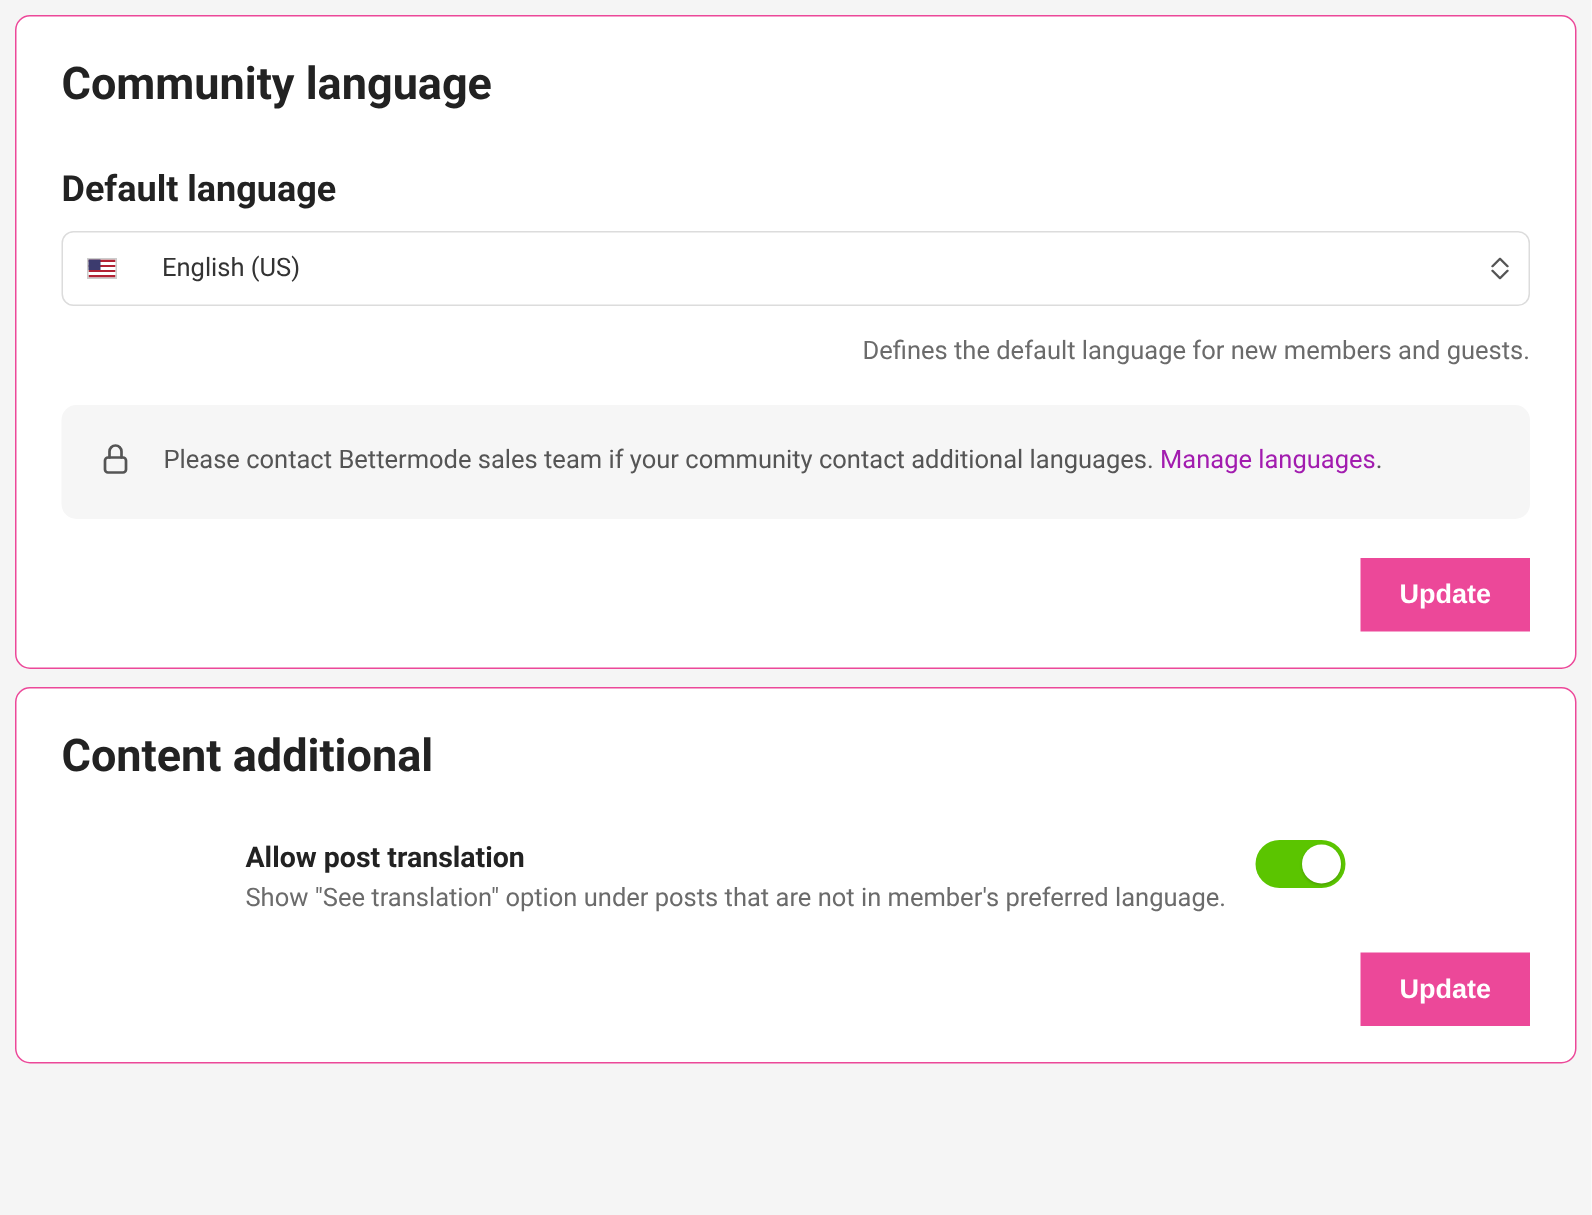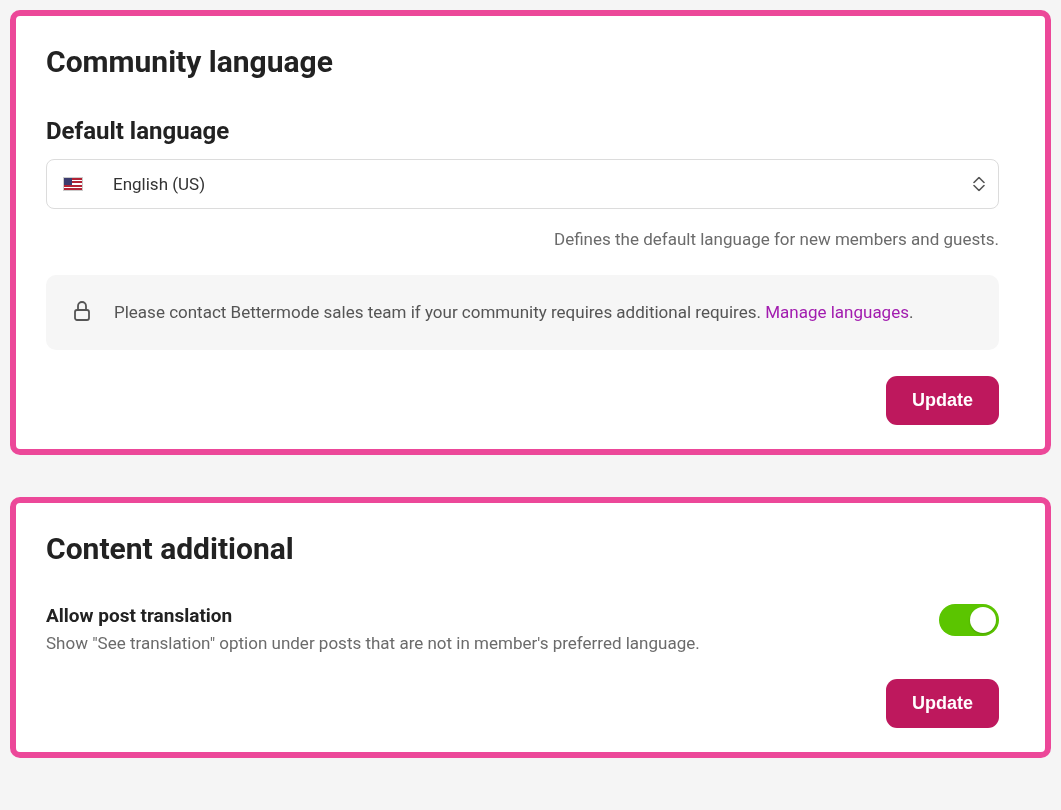--- a/index.html
+++ b/index.html
@@ -5,24 +5,24 @@
     * { box-sizing: border-box; margin: 0; padding: 0; }
     body {
       font-family: -apple-system, BlinkMacSystemFont, "Segoe UI", Roboto, Helvetica, Arial, sans-serif;
       background: #f5f5f5;
       padding: 10px;
       font-size: 17px;
       color: #333;
     }
     .card {
       background: #fff;
-      border: 6px solid #ec4899;
+      border: 1px solid #ec4899;
       border-radius: 10px;
-      padding: 28px 46px 24px 30px;
-      margin-bottom: 42px;
+      padding: 28px 30px 24px 30px;
+      margin-bottom: 12px;
     }
     .card-title {
       font-size: 30px;
       font-weight: 700;
       color: #222;
       margin-bottom: 38px;
     }
     .field-label {
       font-size: 24px;
       font-weight: 700;
@@ -110,32 +110,32 @@
       color: #a21caf;
       text-decoration: none;
       cursor: pointer;
     }
     .actions {
       display: flex;
       justify-content: flex-end;
       margin-top: 26px;
     }
     .btn-primary {
-      background: #be185d;
+      background: #ec4899;
       color: #fff;
       font-weight: 700;
       font-size: 18px;
       border: none;
-      border-radius: 11px;
+      border-radius: 0;
       padding: 14px 26px;
       cursor: pointer;
     }
     .toggle-row {
       display: flex;
-      justify-content: space-between;
+      justify-content: center;
       align-items: flex-start;
       gap: 20px;
     }
     .toggle-left .title {
       font-size: 19px;
       font-weight: 700;
       color: #222;
       margin-bottom: 6px;
     }
     .toggle-left .sub {
@@ -188,21 +188,21 @@
   </div>
 
   <div class="info-box">
     <span class="lock-icon">
       <svg width="20" height="22" viewBox="0 0 20 22" fill="none" stroke="currentColor" stroke-width="1.8" stroke-linecap="round" stroke-linejoin="round">
         <rect x="3" y="10" width="14" height="10" rx="2"></rect>
         <path d="M6 10 V6 a4 4 0 0 1 8 0 v4"></path>
       </svg>
     </span>
     <div class="info-text">
-      <span>Please contact Bettermode sales team if your community requires additional requires. </span><a class="link">Manage languages</a><span>.</span>
+      <span>Please contact Bettermode sales team if your community contact additional languages. </span><a class="link">Manage languages</a><span>.</span>
     </div>
   </div>
 
   <div class="actions">
     <button class="btn-primary">Update</button>
   </div>
 </div>
 
 <div class="card">
   <h1 class="card-title">Content additional</h1>

